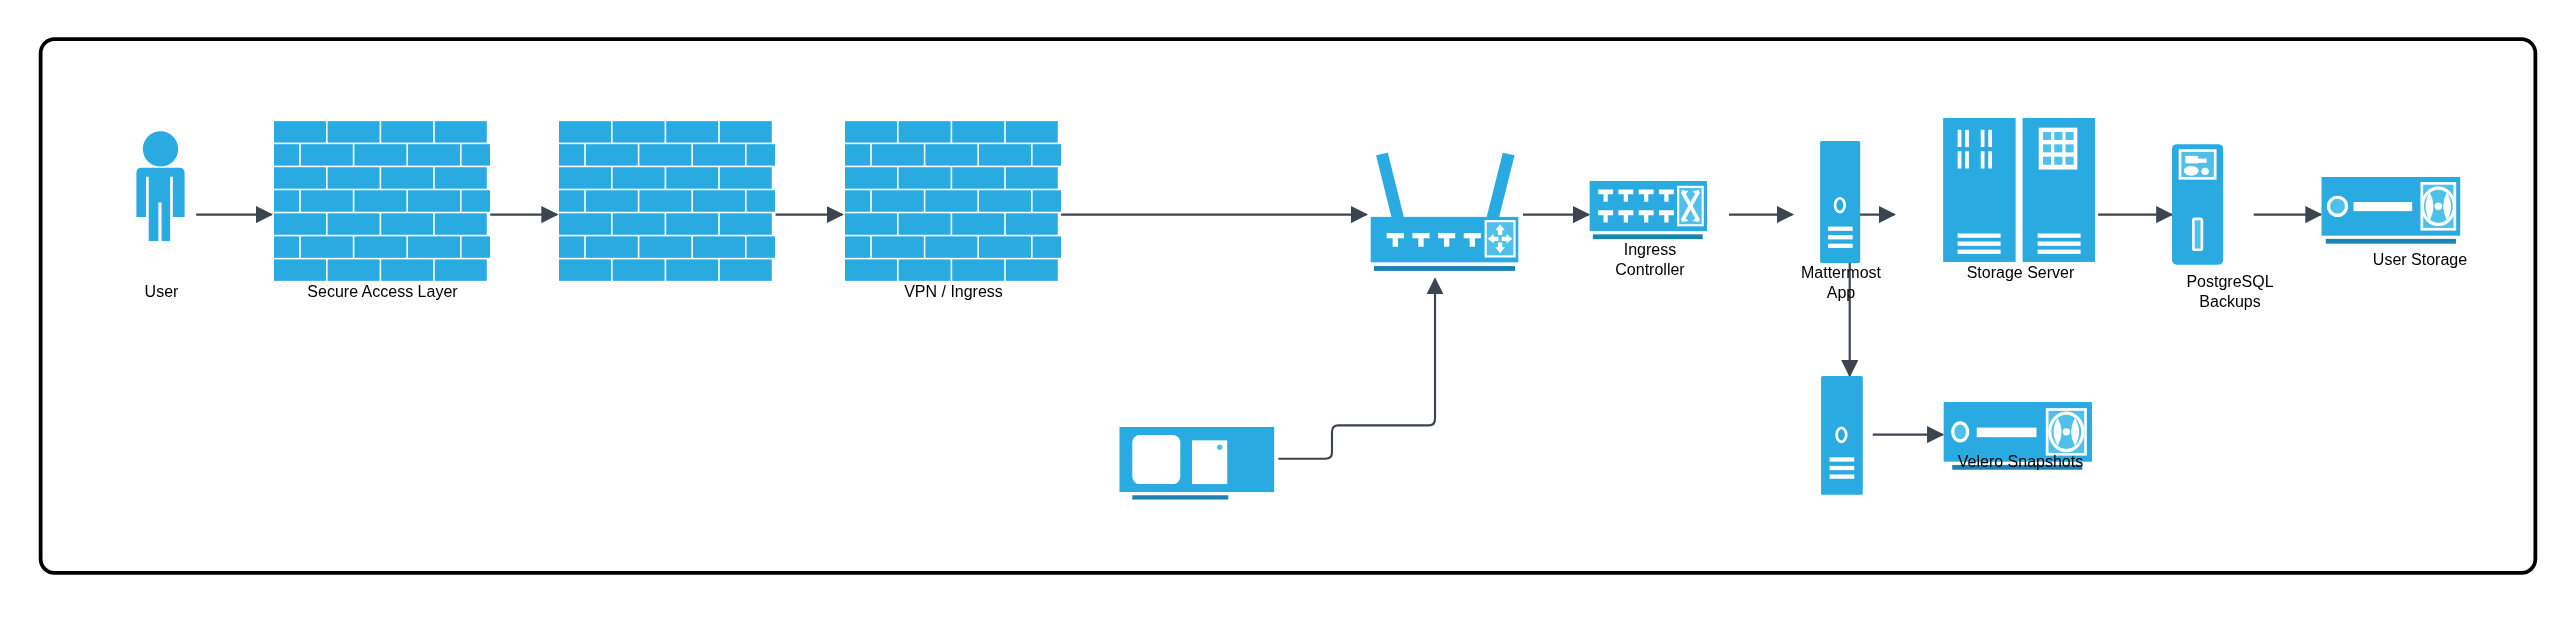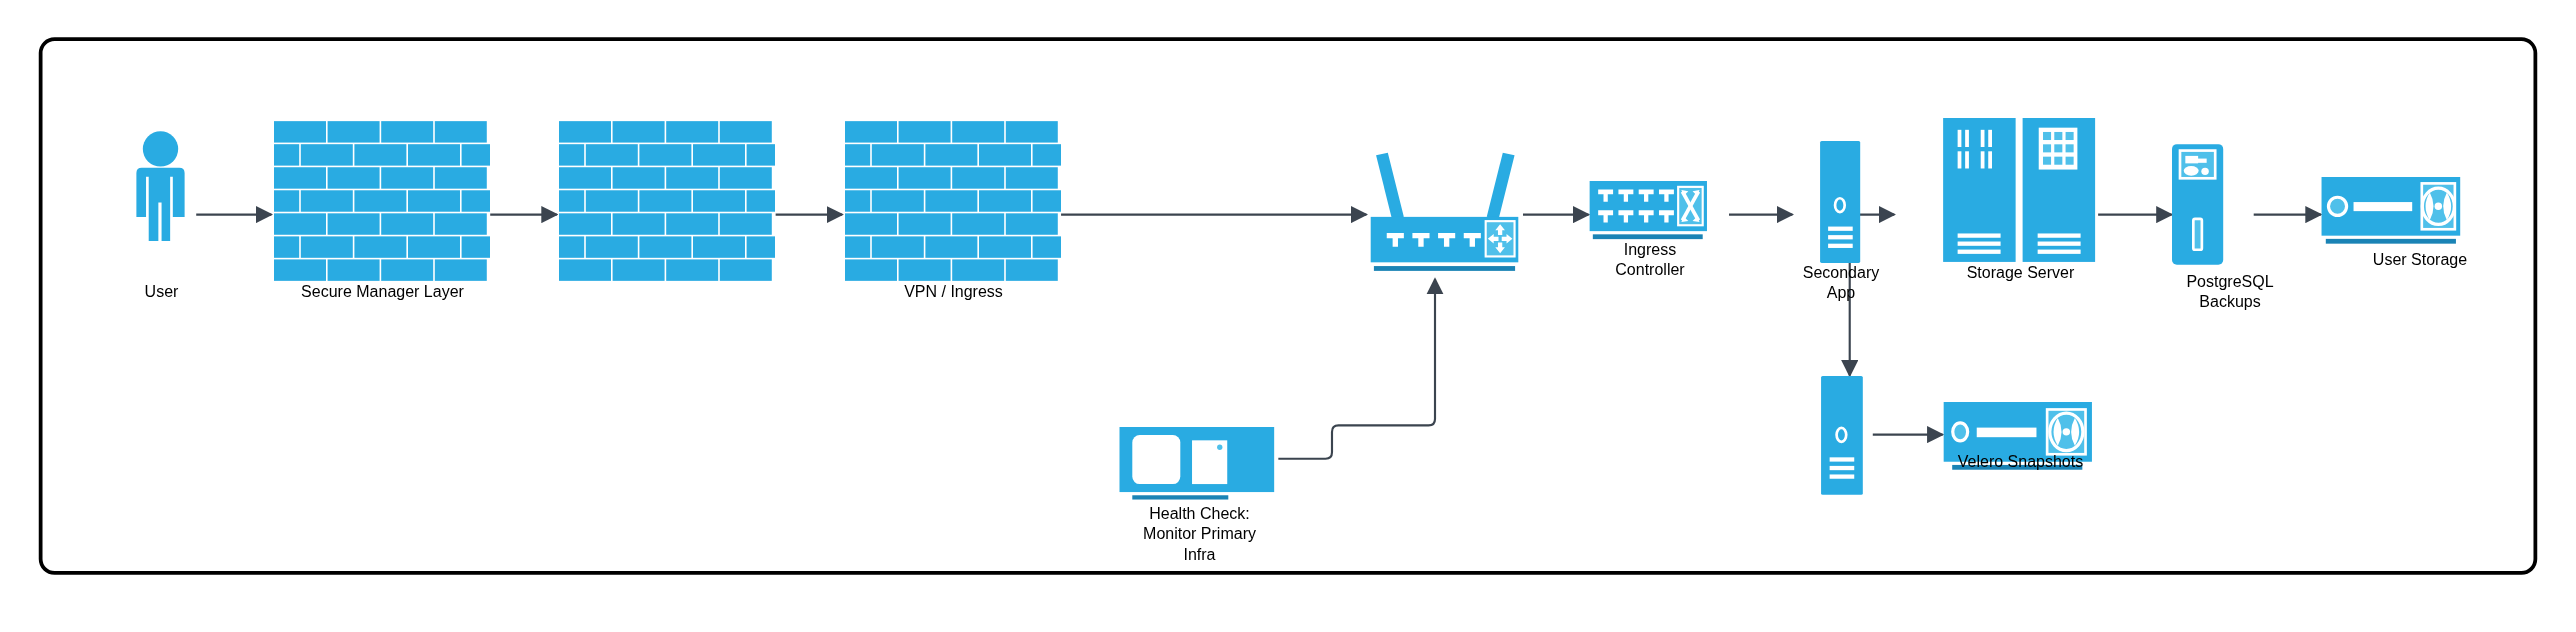--- a/index.html
+++ b/index.html
@@ -80,21 +80,21 @@
         <rect x="50" y="215" width="97" height="40" fill="#29ABE2"></rect>
         <rect x="150" y="215" width="97" height="40" fill="#29ABE2"></rect>
         <rect x="250" y="215" width="97" height="40" fill="#29ABE2"></rect>
         <rect x="350" y="215" width="53" height="40" fill="#29ABE2"></rect>
         <rect x="0" y="258" width="97" height="40" fill="#29ABE2"></rect>
         <rect x="100" y="258" width="97" height="40" fill="#29ABE2"></rect>
         <rect x="200" y="258" width="97" height="40" fill="#29ABE2"></rect>
         <rect x="300" y="258" width="97" height="40" fill="#29ABE2"></rect>
       </svg>
   </div>
-  <div class="label" style="left:275px;top:282px;width:215px;">Secure Manager Layer</div>
+  <div class="label" style="left:275px;top:282px;width:215px;">Secure Access Layer</div>
 
   <div class="node" style="left:559px;top:121px;">
     <svg class="fw" width="216" height="160" viewBox="0 0 403 298">
         <rect x="0" y="0" width="97" height="40" fill="#29ABE2"></rect>
         <rect x="100" y="0" width="97" height="40" fill="#29ABE2"></rect>
         <rect x="200" y="0" width="97" height="40" fill="#29ABE2"></rect>
         <rect x="300" y="0" width="97" height="40" fill="#29ABE2"></rect>
         <rect x="0" y="43" width="47" height="40" fill="#29ABE2"></rect>
         <rect x="50" y="43" width="97" height="40" fill="#29ABE2"></rect>
         <rect x="150" y="43" width="97" height="40" fill="#29ABE2"></rect>
@@ -218,21 +218,21 @@
     <svg width="59" height="123" viewBox="0 0 110 230">
       <rect x="0" y="0" width="75" height="228" rx="3" fill="#29ABE2"></rect>
       <ellipse cx="37" cy="120" rx="9" ry="13" fill="none" stroke="#FFFFFF" stroke-width="5"></ellipse>
       <g fill="#FFFFFF">
         <rect x="15" y="160" width="46" height="8"></rect>
         <rect x="15" y="176" width="46" height="8"></rect>
         <rect x="15" y="192" width="46" height="8"></rect>
       </g>
     </svg>
   </div>
-  <div class="label" style="left:1771px;top:263px;width:140px;">Secondary
+  <div class="label" style="left:1771px;top:263px;width:140px;">Mattermost
 App</div>
 
   <div class="node" style="left:1943px;top:118px;">
     <svg width="156" height="145" viewBox="0 0 290 270">
       <rect x="0" y="0" width="135" height="268" fill="#29ABE2"></rect>
       <g fill="#FFFFFF">
         <rect x="27" y="22" width="7" height="32"></rect>
           <rect x="41" y="22" width="7" height="32"></rect>
         <rect x="70" y="22" width="7" height="32"></rect>
           <rect x="84" y="22" width="7" height="32"></rect>
@@ -301,23 +301,20 @@
 
   <div class="node" style="left:1119px;top:427px;">
     <svg width="161" height="72" viewBox="0 0 300 135">
       <rect x="0" y="0" width="290" height="122" fill="#29ABE2"></rect>
       <rect x="24" y="15" width="90" height="92" rx="14" fill="#FFFFFF"></rect>
       <rect x="136" y="25" width="66" height="82" fill="#FFFFFF"></rect>
       <circle cx="188" cy="38" r="5" fill="#4FC0EA"></circle>
       <rect x="24" y="128" width="180" height="8" fill="#1A83B5"></rect>
     </svg>
   </div>
-  <div class="label" style="left:1111px;top:504px;width:177px;">Health Check:
-Monitor Primary
-Infra</div>
 
   <div class="node" style="left:1821px;top:376px;">
     <svg width="59" height="122" viewBox="0 0 110 228">
       <rect x="0" y="0" width="78" height="222" rx="3" fill="#29ABE2"></rect>
       <ellipse cx="38" cy="110" rx="9" ry="13" fill="none" stroke="#FFFFFF" stroke-width="5"></ellipse>
       <g fill="#FFFFFF">
         <rect x="16" y="152" width="46" height="8"></rect>
         <rect x="16" y="168" width="46" height="8"></rect>
         <rect x="16" y="184" width="46" height="8"></rect>
       </g>

